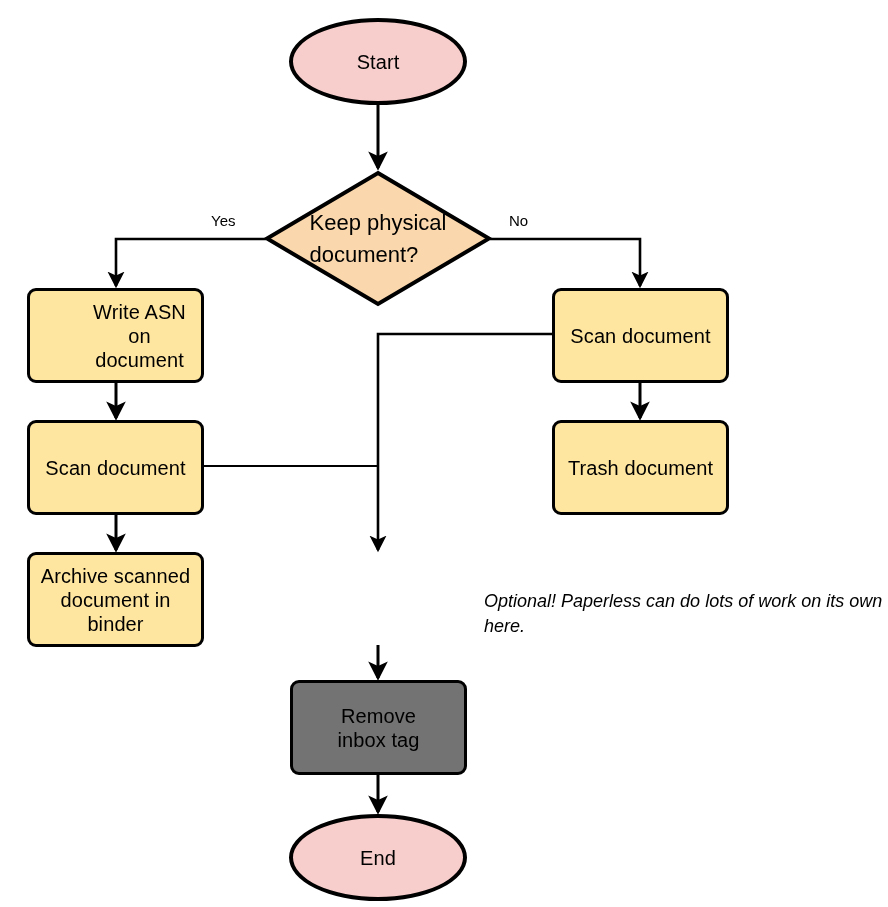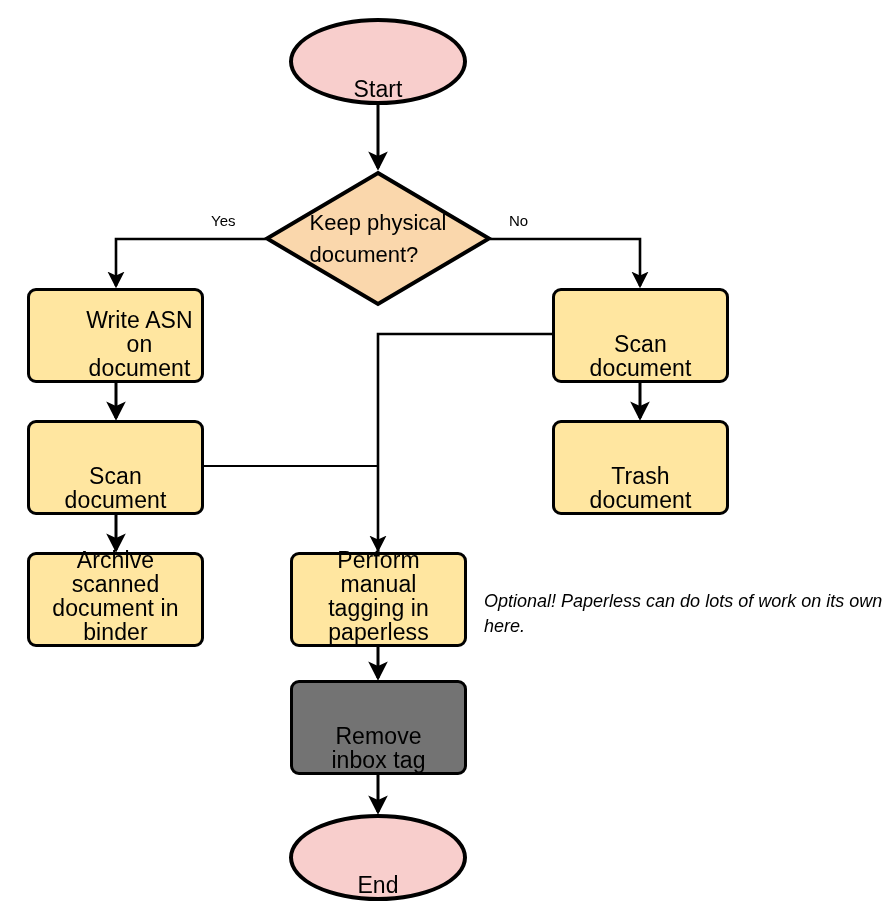--- a/index.html
+++ b/index.html
@@ -26,25 +26,25 @@
     width: 888px;
     height: 907px;
     pointer-events: none;
   }
 
   
   .node {
     position: absolute;
     box-sizing: border-box;
     display: flex;
-    align-items: flex-end;
+    align-items: center;
     justify-content: center;
     text-align: center;
     color: #000000;
-    font-size: 23px;
+    font-size: 20px;
     line-height: 24px;
     letter-spacing: 0.1px;
     z-index: 3;
   }
   .node .label {
     display: block;
     white-space: pre-line;
     padding: 0 6px;
   }
 
@@ -168,25 +168,20 @@
   </div>
 
   <div class="node process" style="left:552px; top:288px; width:177px; height:95px; background:#ffe6a0;">
     <span class="label">Scan document</span>
   </div>
 
   <div class="node process" style="left:552px; top:420px; width:177px; height:95px; background:#ffe6a0;">
     <span class="label">Trash document</span>
   </div>
 
-  <div class="node process" style="left:290px; top:552px; width:177px; height:95px; background:#ffe6a0;">
-    <span class="label">Perform manual
-tagging in
-paperless</span>
-  </div>
 
   <div class="node process" style="left:290px; top:680px; width:177px; height:95px; background:#737373;">
     <span class="label">Remove
 inbox tag</span>
   </div>
 
   <div class="node terminator" style="left:289px; top:814px; width:178px; height:87px; background:#f8cecc;">
     <span class="label">End</span>
   </div>
 

